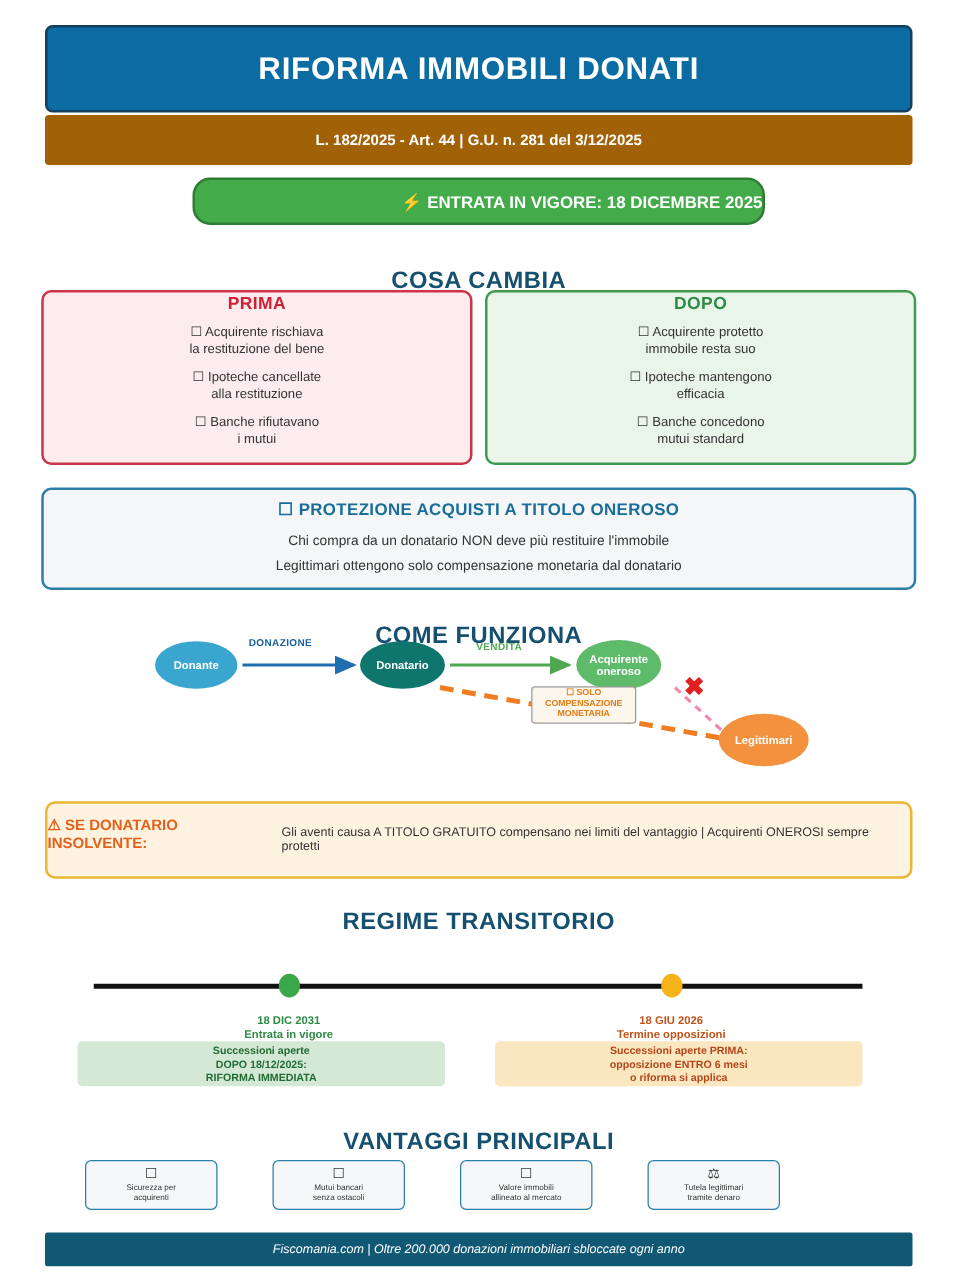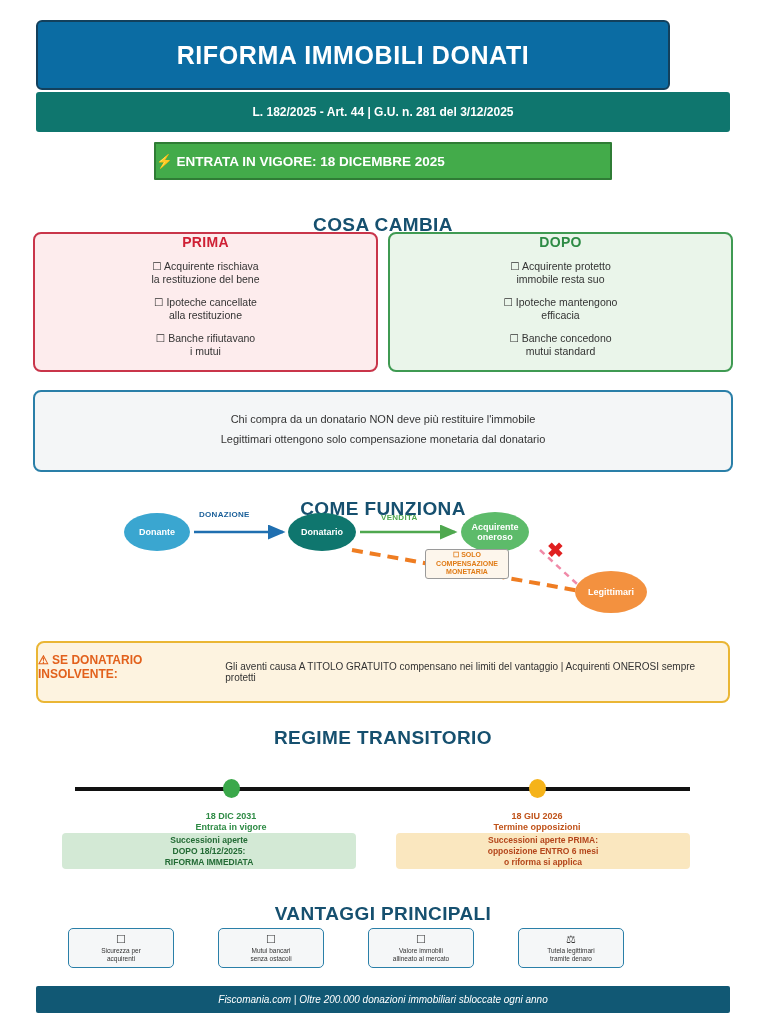--- a/index.html
+++ b/index.html
@@ -9,39 +9,39 @@
     background:#ffffff;
     font-family:"Liberation Sans", sans-serif;
     color:#222;
     overflow:hidden;
     position:relative;
   }
   .page{position:relative;width:766px;height:1024px;}
 
   
   .title-bar{
-    position:absolute;left:36px;top:20px;width:634px;height:70px;
+    position:absolute;left:36px;top:20px;width:694px;height:70px;
     background:#0b6ca3;border:2px solid #13405c;border-radius:6px;
     display:flex;align-items:center;justify-content:center;
     box-sizing:border-box;
   }
   .title-bar span{
     color:#ffffff;font-size:25px;font-weight:bold;letter-spacing:.6px;
   }
   .subtitle-bar{
     position:absolute;left:36px;top:92px;width:694px;height:40px;
-    background:#0f766e;border-radius:3px;
+    background:#a16207;border-radius:3px;
     display:flex;align-items:center;justify-content:center;
   }
   .subtitle-bar span{color:#fff;font-size:12px;font-weight:bold;}
 
   .vigore-bar{
     position:absolute;left:154px;top:142px;width:458px;height:38px;
-    background:#43ab4a;border:2px solid #2f7c35;border-radius:1px;
-    display:flex;align-items:center;justify-content:flex-start;box-sizing:border-box;
+    background:#43ab4a;border:2px solid #2f7c35;border-radius:14px;
+    display:flex;align-items:center;justify-content:flex-end;box-sizing:border-box;
   }
   .vigore-bar span{color:#fff;font-size:13.5px;font-weight:bold;}
 
   
   .sec-h{
     position:absolute;width:100%;text-align:center;
     color:#16506f;font-size:19px;font-weight:bold;letter-spacing:.4px;
   }
 
   
@@ -171,20 +171,21 @@
   </div>
 
   <div class="cmp dopo">
     <h3>DOPO</h3>
     <div class="row">☐ Acquirente protetto<br>immobile resta suo</div>
     <div class="row">☐ Ipoteche mantengono<br>efficacia</div>
     <div class="row">☐ Banche concedono<br>mutui standard</div>
   </div>
 
   <div class="prot">
+    <h4>☐ PROTEZIONE ACQUISTI A TITOLO ONEROSO</h4>
     <div class="l">Chi compra da un donatario NON deve più restituire l'immobile</div>
     <div class="l">Legittimari ottengono solo compensazione monetaria dal donatario</div>
   </div>
 
   <div class="sec-h" style="top:498px">COME FUNZIONA</div>
 
   <div class="flow">
     <svg width="766" height="135">
       <defs>
         <marker id="ab" markerWidth="7" markerHeight="7" refX="6" refY="3" orient="auto">

